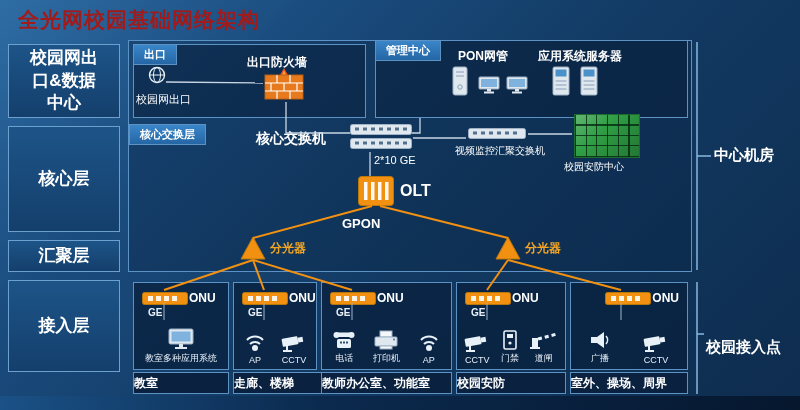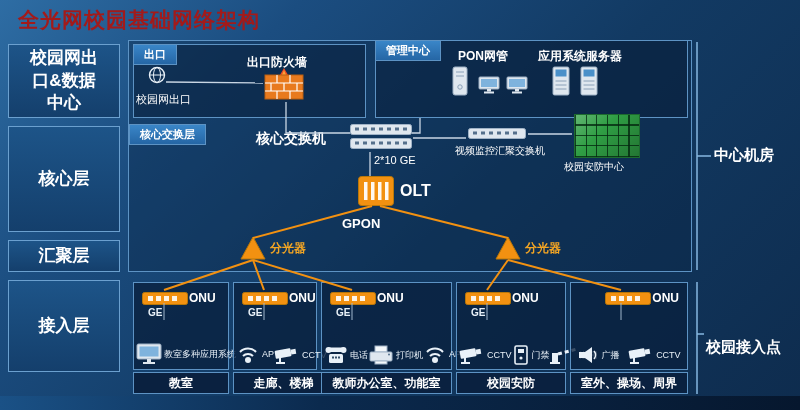--- a/index.html
+++ b/index.html
@@ -22,27 +22,27 @@
   .b12{font-size:12px;font-weight:bold;}
   .b11{font-size:11px;}
   .b10{font-size:10px;}
   .b13{font-size:13px;font-weight:bold;}
   .b14{font-size:14px;font-weight:bold;}
   .b15{font-size:15px;font-weight:bold;}
   .b16{font-size:16px;font-weight:bold;}
   .orange{color:#f5a623;}
   .apanel{position:absolute;top:282px;height:88px;border:1px solid #5d93c4;background:rgba(9,32,61,.78);box-sizing:border-box;}
   .acap{position:absolute;top:372px;height:22px;line-height:20px;border:1px solid #5d93c4;background:#0a2140;
-    text-align:center;font-size:12px;font-weight:bold;box-sizing:border-box;}
+    text-align:left;font-size:12px;font-weight:bold;box-sizing:border-box;}
   .onu-row{position:absolute;top:8px;left:8px;display:flex;gap:1px;align-items:center;}
   .onu-row.right{left:auto;right:8px;}
   .onu-label{font-size:12px;font-weight:bold;}
   .ge{position:absolute;top:24px;left:14px;font-size:10px;font-weight:bold;color:#e9f1f8;}
   .devs{position:absolute;left:2px;right:2px;bottom:4px;display:flex;justify-content:space-around;align-items:flex-end;}
-  .dev{display:flex;flex-direction:row;align-items:center;gap:2px;}
+  .dev{display:flex;flex-direction:column;align-items:center;gap:2px;}
   .devlabel{font-size:9px;color:#e9f1f8;white-space:nowrap;}
   .icon{display:inline-block;line-height:0;}
   .greenwall{position:absolute;width:64px;height:42px;background-color:#2f9e44;border:1px solid #1d6b2f;
     background-image:
       repeating-linear-gradient(0deg,rgba(4,40,16,.8) 0 1px,transparent 1px 10.5px),
       repeating-linear-gradient(90deg,rgba(4,40,16,.8) 0 1px,transparent 1px 10.7px),
       linear-gradient(135deg,rgba(255,255,255,.25) 0%,transparent 40%,rgba(0,0,0,.25) 100%);}
   .botband{position:absolute;left:0;top:396px;width:800px;height:14px;
     background:linear-gradient(90deg,#1a5186 0%,#0b2a4e 40%,#06172e 100%);}
   svg{overflow:visible;}

